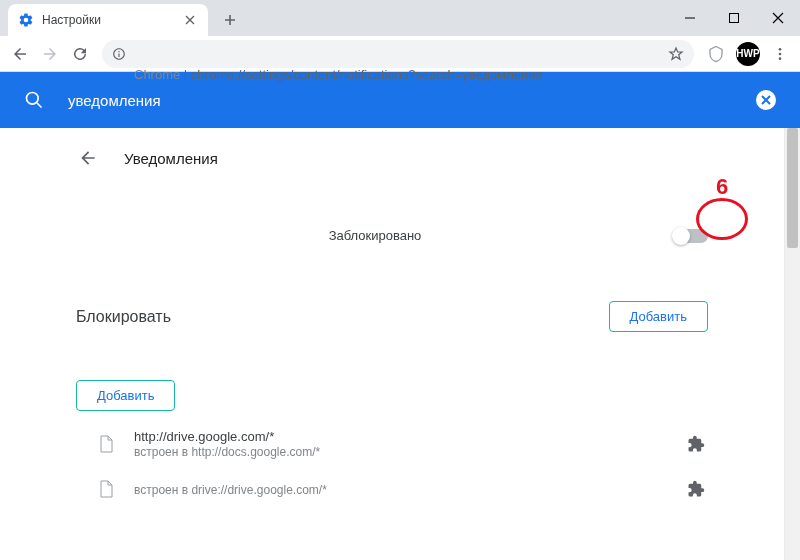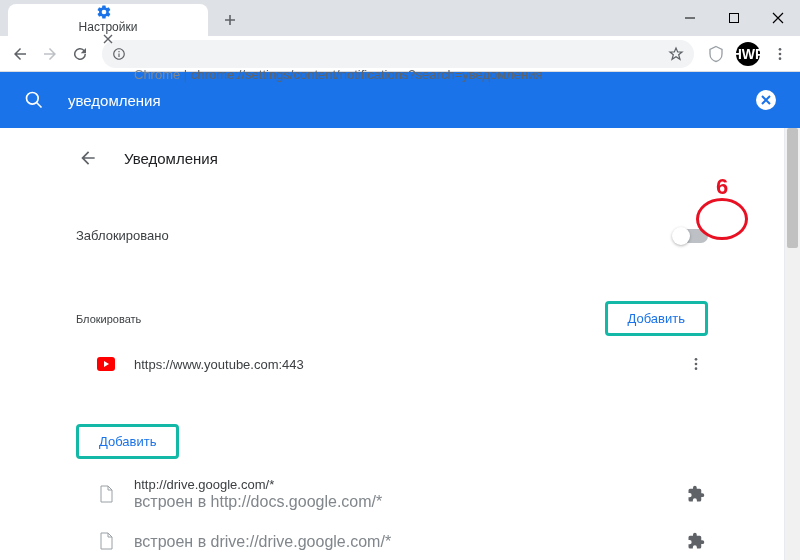--- a/index.html
+++ b/index.html
@@ -1,67 +1,67 @@
 <!DOCTYPE html>
 <html><head>
 <meta charset="utf-8">
 <style>
   * { box-sizing: border-box; margin: 0; padding: 0; }
   body { font-family: "Segoe UI", Arial, sans-serif; font-size: 13px; color: #202124; background: #fff; width: 800px; height: 560px; overflow: hidden; position: relative; }
   
   
   .titlebar { height: 36px; background: #dee1e6; display: flex; align-items: flex-end; }
-  .tab { background: #fff; height: 32px; margin-left: 8px; border-radius: 8px 8px 0 0; display: flex; align-items: center; padding: 0 10px; min-width: 200px; position: relative; flex-direction: column; }
+  .tab { background: #fff; height: 32px; margin-left: 8px; border-radius: 8px 8px 0 0; display: flex; align-items: center; padding: 0 10px; min-width: 200px; position: relative; }
   .tab-icon { width: 16px; height: 16px; margin-right: 8px; color: #1a73e8; }
   .tab-title { flex: 1; font-size: 12px; color: #3c4043; }
   .tab-close { width: 16px; height: 16px; color: #5f6368; display:flex; align-items:center; justify-content:center; border-radius:50%; }
   .newtab { width: 28px; height: 28px; margin-left: 8px; display:flex; align-items:center; justify-content:center; color:#5f6368; border-radius:50%; margin-bottom:2px;}
   .win-controls { margin-left: auto; display:flex; height:100%; }
   .win-btn { width: 44px; display:flex; align-items:center; justify-content:center; color:#3c4043; font-size:14px; }
   
   
   .toolbar { height: 36px; background:#fff; display:flex; align-items:center; padding: 0 6px; border-bottom:1px solid #dadce0; gap:2px;}
   .tb-btn { width:28px; height:28px; display:flex; align-items:center; justify-content:center; color:#5f6368; border-radius:50%; }
   .tb-btn.disabled { color:#bdc1c6; }
   .omnibox { flex:1; height:28px; background:#f1f3f4; border-radius:14px; display:flex; align-items:center; padding:0 10px; margin:0 6px; font-size:13px; }
   .omnibox .secure { color:#5f6368; margin-right:8px; display:flex; align-items:center; }
   .omnibox .urlpart { color:#5f6368;margin-top:42px; }
   .omnibox .urlpart .prefix { color:#80868b; }
   .omnibox .star { margin-left:auto; color:#5f6368; }
-  .avatar { width:24px; height:24px; border-radius:50%; background:#000; color:#fff; font-size:14px; font-weight:bold; display:flex; align-items:center; justify-content:center; margin:0 4px;}
+  .avatar { width:24px; height:24px; border-radius:50%; background:#000; color:#fff; font-size:10px; font-weight:bold; display:flex; align-items:center; justify-content:center; margin:0 4px;}
   
   
   .searchbar { height:56px; background:#1a73e8; display:flex; align-items:center; padding:0 24px; color:#fff; }
   .searchbar .sicon { margin-right:24px; }
   .searchbar .stext { font-size:15px; flex:1; }
   .searchbar .sclear { width:20px; height:20px; background:#fff; border-radius:50%; display:flex; align-items:center; justify-content:center; }
   .searchbar .sclear svg { color:#1a73e8; }
   
   
   .content-wrap { display:flex; height:calc(100% - 128px); }
   .content { flex:1; overflow-y:auto; padding: 0; }
   .panel { max-width: 680px; margin: 0 auto; padding: 0 24px; }
   .subheader { display:flex; align-items:center; padding:18px 0; }
   .subheader .back { width:24px; height:24px; margin-right:24px; color:#5f6368; display:flex; align-items:center; justify-content:center;}
   .subheader .htitle { font-size:15px; color:#202124; font-weight:500;}
   
-  .row { display:flex; align-items:center; padding:14px 0; }
+  .row { display:flex; align-items:center; padding:14px 0;text-align:center; }
   .row .label { flex:1; font-size:13px; color:#3c4043; }
   .toggle { width:34px; height:14px; background:#bdc1c6; border-radius:7px; position:relative; }
   .toggle .knob { width:18px; height:18px; background:#fff; border-radius:50%; position:absolute; top:-2px; left:-2px; box-shadow:0 1px 3px rgba(0,0,0,0.3); }
   
   .section-head { display:flex; align-items:center; padding:14px 0 8px; }
-  .section-head .stitle { flex:1; font-size:11px; color:#3c4043; }
-  .addbtn { border:3px solid #14b8a6; background:#fff; color:#1a73e8; font-size:13px; font-weight:500; padding:7px 20px; border-radius:4px; }
+  .section-head .stitle { flex:1; font-size:16px; color:#3c4043; }
+  .addbtn { border:1px solid #14b8a6; background:#fff; color:#1a73e8; font-size:13px; font-weight:500; padding:7px 20px; border-radius:4px; }
   
   .site-row { display:flex; align-items:center; padding:10px 0 10px 20px; }
   .site-icon { width:20px; height:20px; margin-right:18px; display:flex; align-items:center; justify-content:center; }
   .site-info { flex:1; }
   .site-url { font-size:13px; color:#3c4043; }
-  .site-sub { font-size:16px; color:#80868b; margin-top:1px; }
+  .site-sub { font-size:12px; color:#80868b; margin-top:1px; }
   .site-action { width:24px; color:#5f6368; display:flex; align-items:center; justify-content:center; }
   
   .scrollbar { width:16px; background:#f1f1f1; border-left:1px solid #e8eaed; position:relative;}
   .scrollthumb { position:absolute; top:0; left:2px; right:2px; height:120px; background:#c1c1c1; border-radius:2px;}
   
   
   .annot-circle { position:absolute; border:3px solid #e81123; border-radius:50%; pointer-events:none; }
   .annot-text { position:absolute; color:#e81123; font-size:22px; font-weight:bold; font-family:Arial; pointer-events:none;}
   
   svg { display:block; }
@@ -185,38 +185,20 @@
         <div class="toggle">
             <div class="knob"></div>
           </div>
       </div>
 
       <div class="section-head" style="margin-top:30px;">
         <span class="stitle">Блокировать</span>
         <button class="addbtn">Добавить</button>
       </div>
 
-      <div class="site-row">
-        <span class="site-icon">
-            <svg width="18" height="14" viewBox="0 0 18 14">
-              <rect width="18" height="14" rx="3" fill="#ff0000"></rect>
-              <path d="M7 4 L12 7 L7 10 Z" fill="#fff"></path>
-            </svg>
-          </span>
-        <div class="site-info">
-            <div class="site-url">https://www.youtube.com:443</div>
-          </div>
-        <span class="site-action">
-            <svg width="16" height="16" viewBox="0 0 24 24" fill="#5f6368">
-              <circle cx="12" cy="5" r="2"></circle>
-              <circle cx="12" cy="12" r="2"></circle>
-              <circle cx="12" cy="19" r="2"></circle>
-            </svg>
-          </span>
-      </div>
 
       <div class="section-head" style="margin-top:26px;">
         <button class="addbtn">Добавить</button>
       </div>
 
       <div class="site-row">
         <span class="site-icon">
             <svg width="14" height="18" viewBox="0 0 14 18" fill="none" stroke="#9aa0a6" stroke-width="1">
               <path d="M2 1h7l4 4v12H2z"></path>
               <path d="M9 1v4h4"></path>

